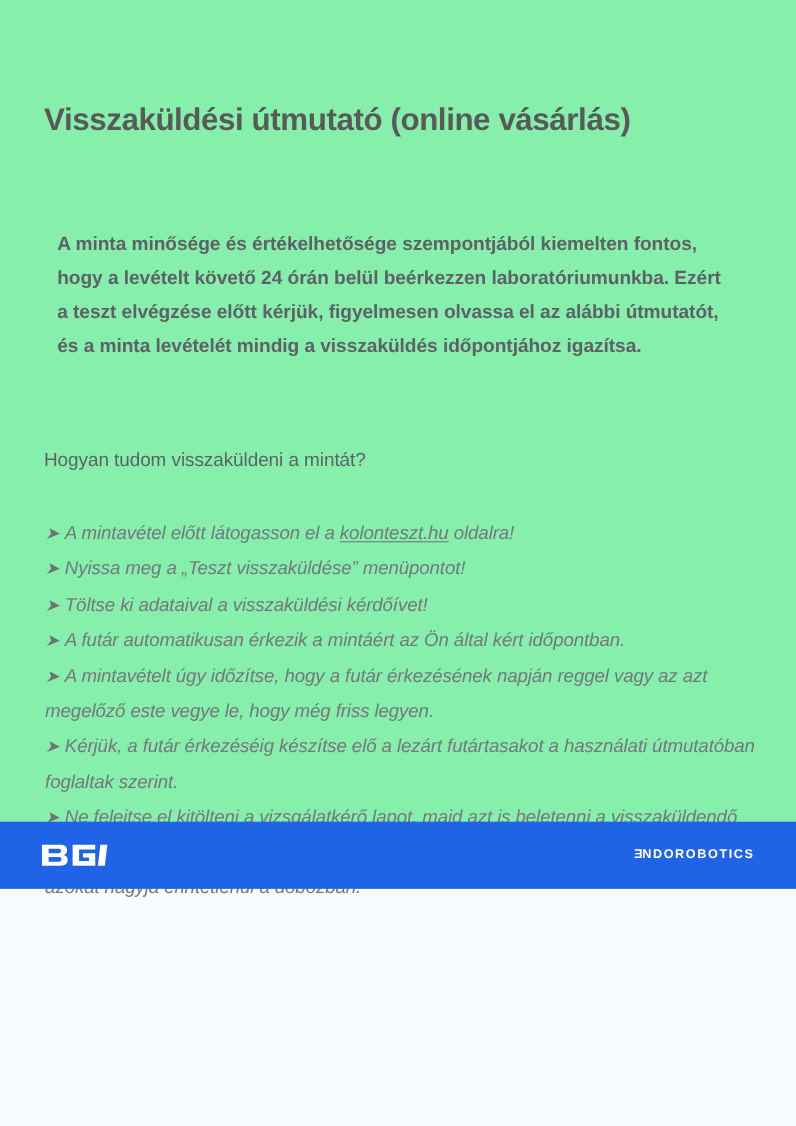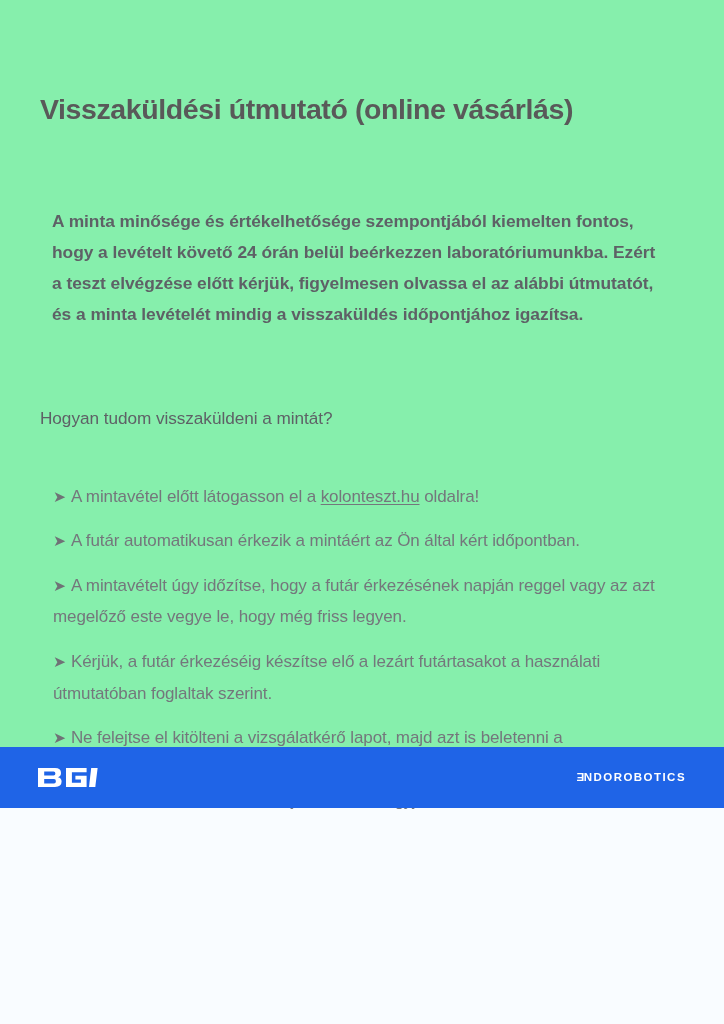--- a/index.html
+++ b/index.html
@@ -80,22 +80,23 @@
     padding: 0;
     padding-top: 38px;
   }
 
   .bullet-item {
     position: relative;
     font-size: 17px;
     color: #74777c;
     line-height: 1.86;
     letter-spacing: -0.1px;
-    margin: 13px;
+    margin: 1px;
     padding: 0;
+    font-style: italic;
   }
 
   .bullet-arrow {
     color: #6f7276;
     font-size: 15.5px;
     padding-right: 5px;
     display: inline;
     line-height: 1;
   }
 
@@ -158,22 +159,28 @@
 
     <h2 class="section-heading">Hogyan tudom visszaküldeni a mintát?</h2>
 
 
     <ul class="bullet-list">
 
       <li class="bullet-item">
         <span class="bullet-arrow">➤</span><span class="bullet-text">A mintavétel előtt látogasson el a </span><a class="inline-link" href="#">kolonteszt.hu</a><span class="bullet-text"> oldalra!</span>
       </li>
 
-
-
+      <li class="bullet-item">
+        <span class="bullet-arrow">➤</span><span class="bullet-text">Nyissa meg a „Teszt visszaküldése” menüpontot!</span>
+      </li>
+
+
+      <li class="bullet-item">
+        <span class="bullet-arrow">➤</span><span class="bullet-text">Töltse ki adataival a visszaküldési kérdőívet!</span>
+      </li>
 
       <li class="bullet-item">
         <span class="bullet-arrow">➤</span><span class="bullet-text">A futár automatikusan érkezik a mintáért az Ön által kért időpontban.</span>
       </li>
 
       <li class="bullet-item">
         <span class="bullet-arrow">➤</span><span class="bullet-text">A mintavételt úgy időzítse, hogy a futár érkezésének napján reggel vagy az azt megelőző este vegye le, hogy még friss legyen.</span>
       </li>
 
       <li class="bullet-item">

